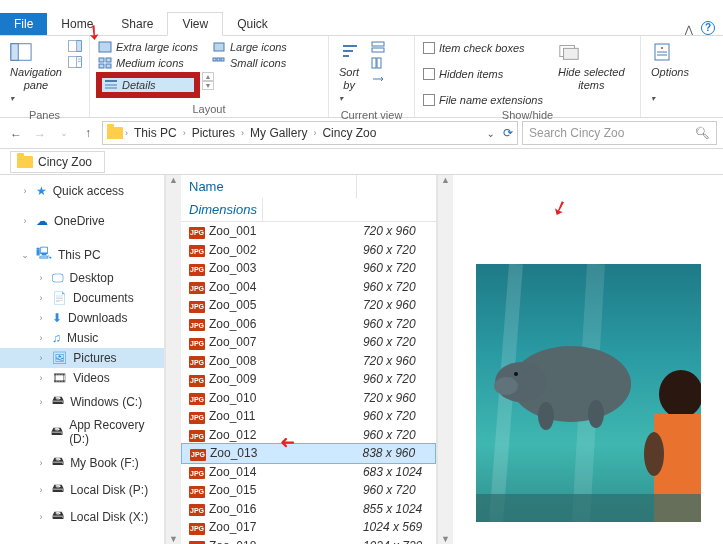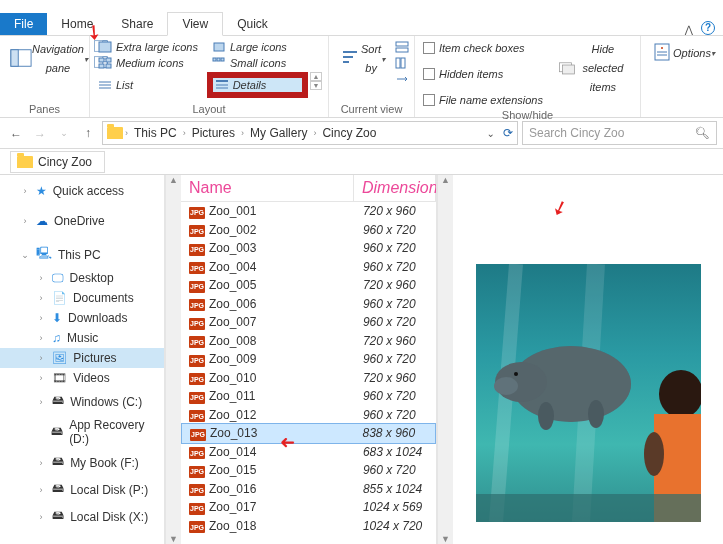--- a/index.html
+++ b/index.html
@@ -12,21 +12,21 @@
 .tab.active { border: 1px solid #dadada; border-bottom: 1px solid #fff; position: relative; bottom: -1px; background: #fff; }
 .tabs .spacer { flex: 1; }
 .tabs .help { margin-right: 8px; color: #1979ca; font-weight: bold; border: 1px solid #1979ca; border-radius: 50%; width: 14px; height: 14px; line-height: 12px; text-align: center; font-size: 10px; }
 .tabs .chev { margin-right: 8px; color: #555; font-size: 10px; }
 
 
 .ribbon { display: flex; height: 82px; border-bottom: 1px solid #dadada; background: #fff; }
 .group { border-right: 1px solid #e5e5e5; padding: 2px 6px 0 6px; display: flex; flex-direction: column; }
 .group-body { flex: 1; display: flex; align-items: flex-start; font-style: italic; }
 .group-label { text-align: center; font-size: 11px; color: #666; padding: 2px 0; }
-.bigbtn { display: flex; flex-direction: row; align-items: center; justify-content: flex-start; padding: 2px 4px; font-size: 11px; text-align: center; line-height: 19px; }
+.bigbtn { display: flex; flex-direction: column; align-items: flex-start; justify-content: flex-start; padding: 2px 4px; font-size: 11px; text-align: center; line-height: 13px; }
 .bigbtn .ic { width: 22px; height: 20px; margin: 2px 0 4px 0; }
 .smallrow { display: flex; align-items: center; font-size: 11px; padding: 1px 2px; gap: 4px; white-space: nowrap; }
 .smallrow.sel { border: 6px solid #b91c1c; background: #cde6f7; }
 .mini-ic { width: 14px; height: 12px; display: inline-block; flex-shrink: 0; }
 .col { display: flex; flex-direction: column; gap: 1px; }
 .chk { width: 12px; height: 12px; border: 1px solid #888; display: inline-block; }
 
 
 .navbar { display: flex; align-items: center; height: 30px; padding: 3px 6px; gap: 4px; }
 .navbtn { width: 20px; height: 20px; display: flex; align-items: center; justify-content: center; color: #555; }
@@ -44,21 +44,21 @@
 
 .main { display: flex; height: 376px; border-top: 1px solid #dadada; }
 .side { width: 165px; border-right: 1px solid #e5e5e5; padding: 6px 0; overflow: auto; }
 .side-item { display: flex; align-items: center; gap: 6px; padding: 3px 6px 3px 20px; font-size: 12px; }
 .side-item.sel { background: #cde6f7; }
 .side-item .ind { width: 10px; text-align: center; color: #888; font-size: 9px; }
 .side-sub { padding-left: 36px; }
 .side-spacer { height: 10px; }
 
 .filepane { flex: 1; border-right: 1px solid #e5e5e5; overflow: auto; position: relative; }
-.fhdr { display: flex; border-bottom: 1px solid #e5e5e5; font-size: 16px; color: #ec4899; position: sticky; top: 0; background: #fff; }
+.fhdr { display: flex; border-bottom: 1px solid #e5e5e5; font-size: 13px; color: #0369a1; position: sticky; top: 0; background: #fff; flex-direction: column; }
 .fhdr .c { padding: 4px 8px; border-right: 1px solid #e5e5e5; }
 .col-name { width: 176px; }
 .col-dim { width: 82px; font-style: italic; }
 .frow { display: flex; align-items: center; font-size: 12px; padding: 1px 0; }
 .frow .c { padding: 1px 8px; white-space: nowrap; overflow: hidden; }
 .frow.sel { background: #cde8ff; border: 1px solid #7eb4ea; margin: -1px 0; }
 .jpg-ic { width: 16px; height: 12px; background: #c73c0f; color: #fff; font-size: 7px; display: inline-flex; align-items: center; justify-content: center; margin-right: 4px; border-radius: 1px; font-weight: bold; }
 
 .preview { width: 270px; display: flex; align-items: center; justify-content: center; padding: 12px; overflow: auto; position: relative; }
 .previmg { width: 225px; height: 258px; background: linear-gradient(180deg, #1e7a86 0%, #2a9aa3 35%, #3fb7b0 70%, #2f8d8d 100%); position: relative; overflow: hidden; margin-top: 60px; }
@@ -143,28 +143,20 @@
         <div class="smallrow" style="width:100px">
             <svg class="mini-ic" viewBox="0 0 14 12">
               <rect x="1" y="1" width="3" height="3" fill="#bcd6ee" stroke="#4a7db5"></rect>
               <rect x="5" y="1" width="3" height="3" fill="#bcd6ee" stroke="#4a7db5"></rect>
               <rect x="9" y="1" width="3" height="3" fill="#bcd6ee" stroke="#4a7db5"></rect>
             </svg>
             <span>Small icons</span>
           </div>
       </div>
       <div style="display:flex;width:100%">
-        <div class="smallrow" style="width:114px">
-            <svg class="mini-ic" viewBox="0 0 14 12">
-              <line x1="1" y1="3" x2="13" y2="3" stroke="#4a7db5"></line>
-              <line x1="1" y1="6" x2="13" y2="6" stroke="#4a7db5"></line>
-              <line x1="1" y1="9" x2="13" y2="9" stroke="#4a7db5"></line>
-            </svg>
-            <span>List</span>
-          </div>
         <div class="smallrow sel" style="width:104px">
             <svg class="mini-ic" viewBox="0 0 14 12">
               <rect x="1" y="1" width="12" height="2" fill="#4a7db5"></rect>
               <line x1="1" y1="6" x2="13" y2="6" stroke="#4a7db5"></line>
               <line x1="1" y1="9" x2="13" y2="9" stroke="#4a7db5"></line>
             </svg>
             <span>Details</span>
           </div>
         <div style="display:flex;flex-direction:column;margin-left:2px">
           <div style="font-size:7px;color:#888;border:1px solid #ccc;width:12px;text-align:center">▲</div>

